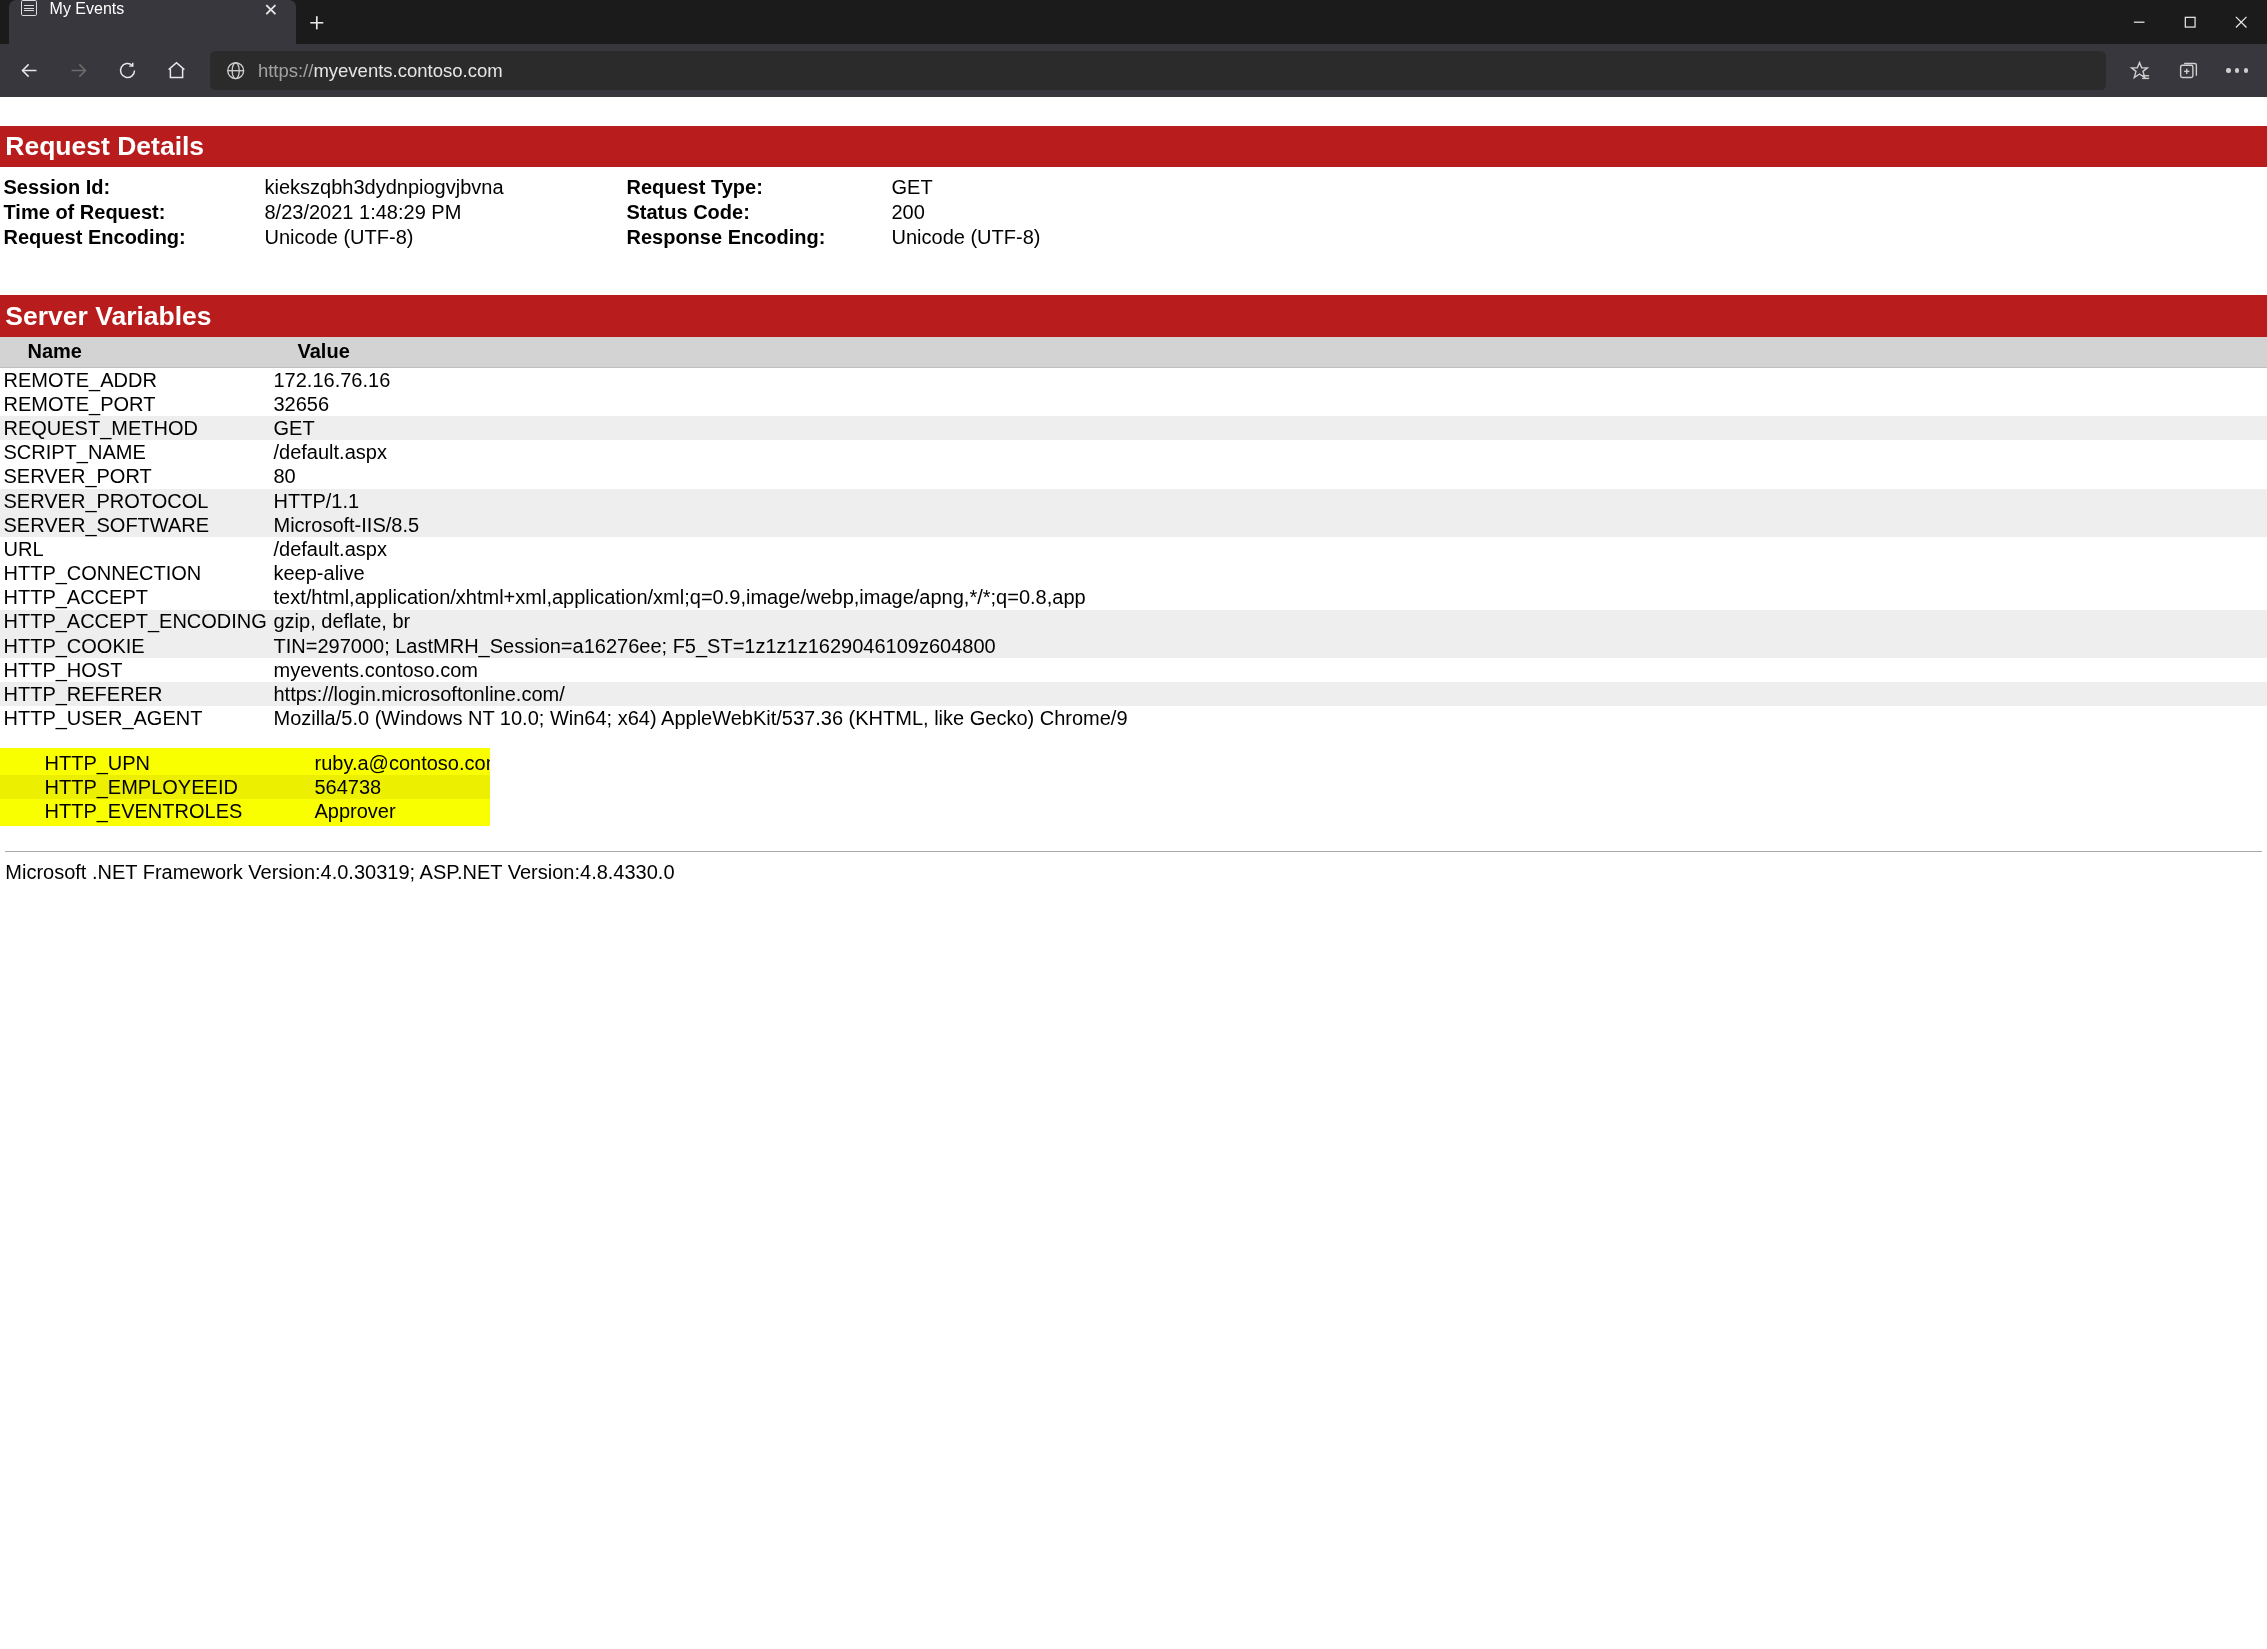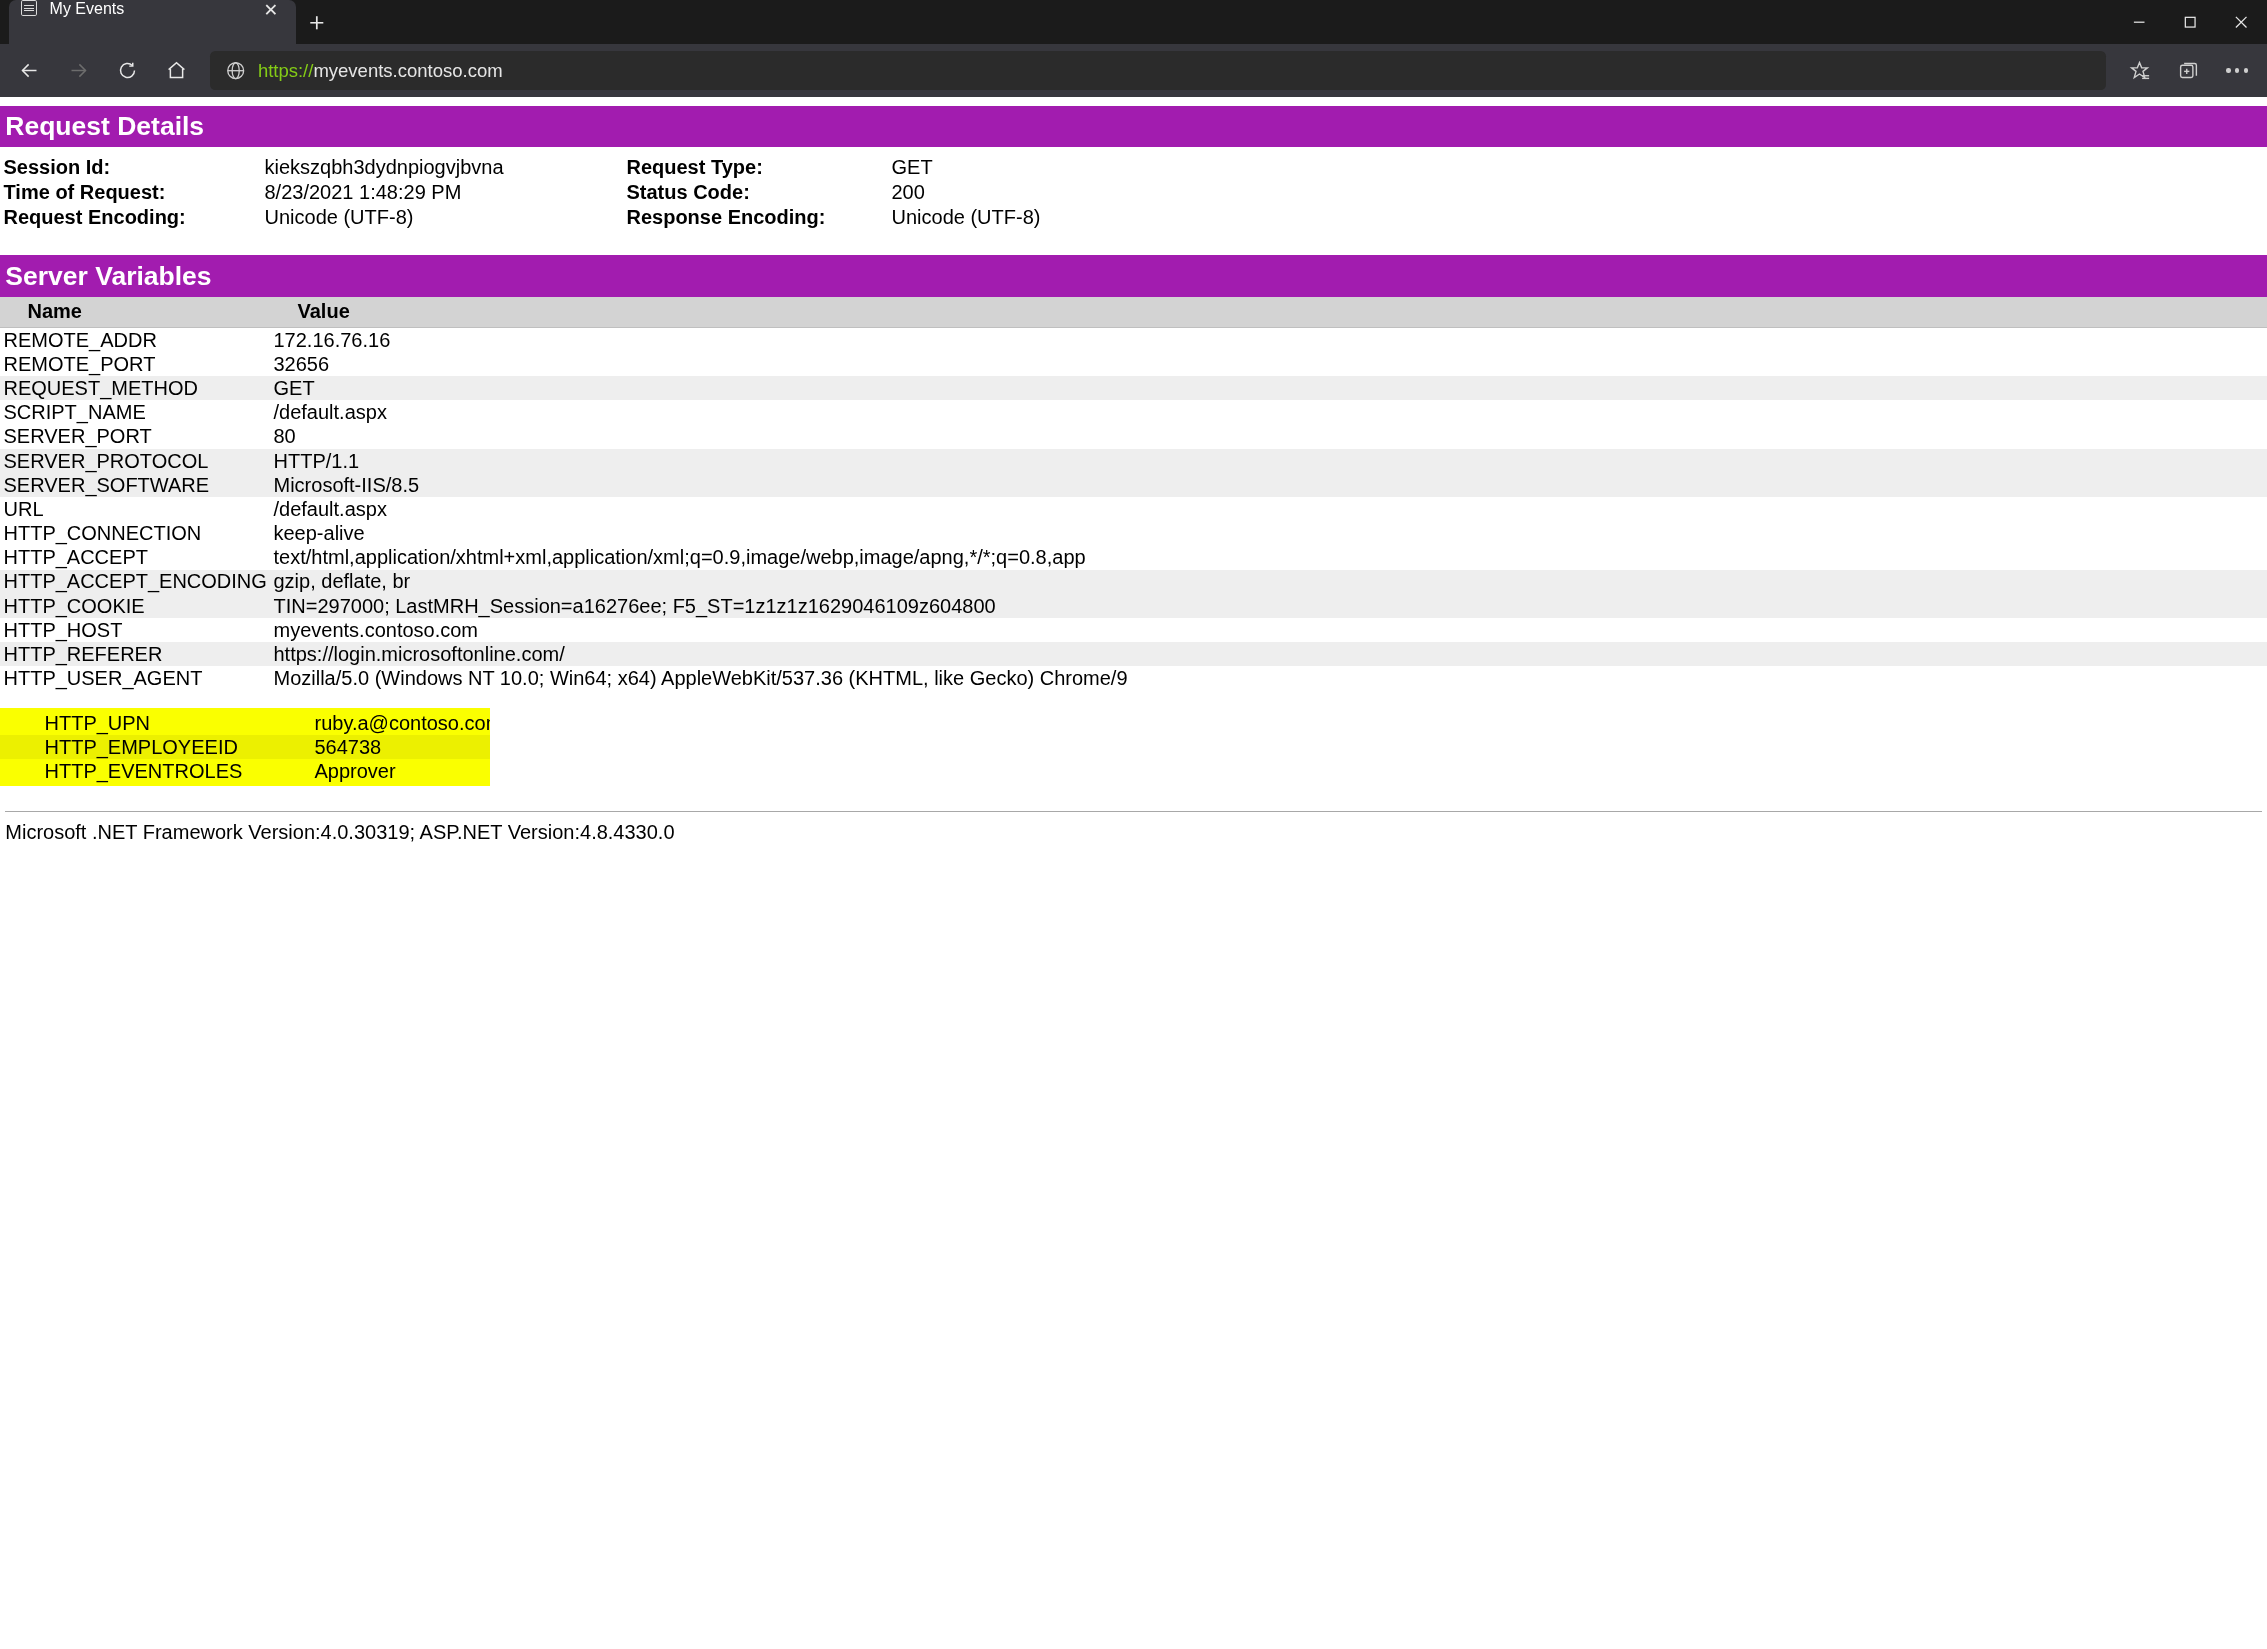--- a/index.html
+++ b/index.html
@@ -58,31 +58,31 @@
     color:#cfcfcf; cursor:pointer; border-radius:3.5px;
   }
   .nav-btn.disabled { color:#6d6d6d; cursor:default; }
   .addr {
     flex:1; display:flex; align-items:center; gap:12.4px;
     background:#2b2b2b; border-radius:5.3px; height:39px;
     padding:0 16px; color:#9c9c9c; font-size:18.5px;
     margin: 0 5.3px;
   }
   .addr .site-icon { color:#cfcfcf; display:flex; }
-  .addr .proto { color:#84cc16; }
+  .addr .proto { color:#a3a3a3; }
   .addr .host { color:#e6e6e6; }
   .right-btn { width:42px; height:42px; display:flex; align-items:center; justify-content:center; color:#cfcfcf; cursor:pointer; }
   .dots { display:flex; gap:4.4px; }
   .dots span { width:4.4px; height:4.4px; background:#cfcfcf; border-radius:50%; display:block; }
 
   
   .page { flex:1; overflow:auto; background:#fff; padding:8.8px 0 0 0; }
   .section-title {
-    background:#a21caf; color:#fff; font-weight:700;
-    font-size:26.5px; padding:5.3px 5.3px;
+    background:#b91c1c; color:#fff; font-weight:700;
+    font-size:26.5px; padding:5.3px 5.3px;margin-top:20px;
   }
   .req-grid {
     display:grid;
     grid-template-columns: 261px 362px 265px auto;
     font-size:20px;
     row-gap:1.8px;
     padding:8.8px 3.5px 26.5px 3.5px;
     background:#fff;
   }
   .req-grid .lbl { font-weight:700; }

